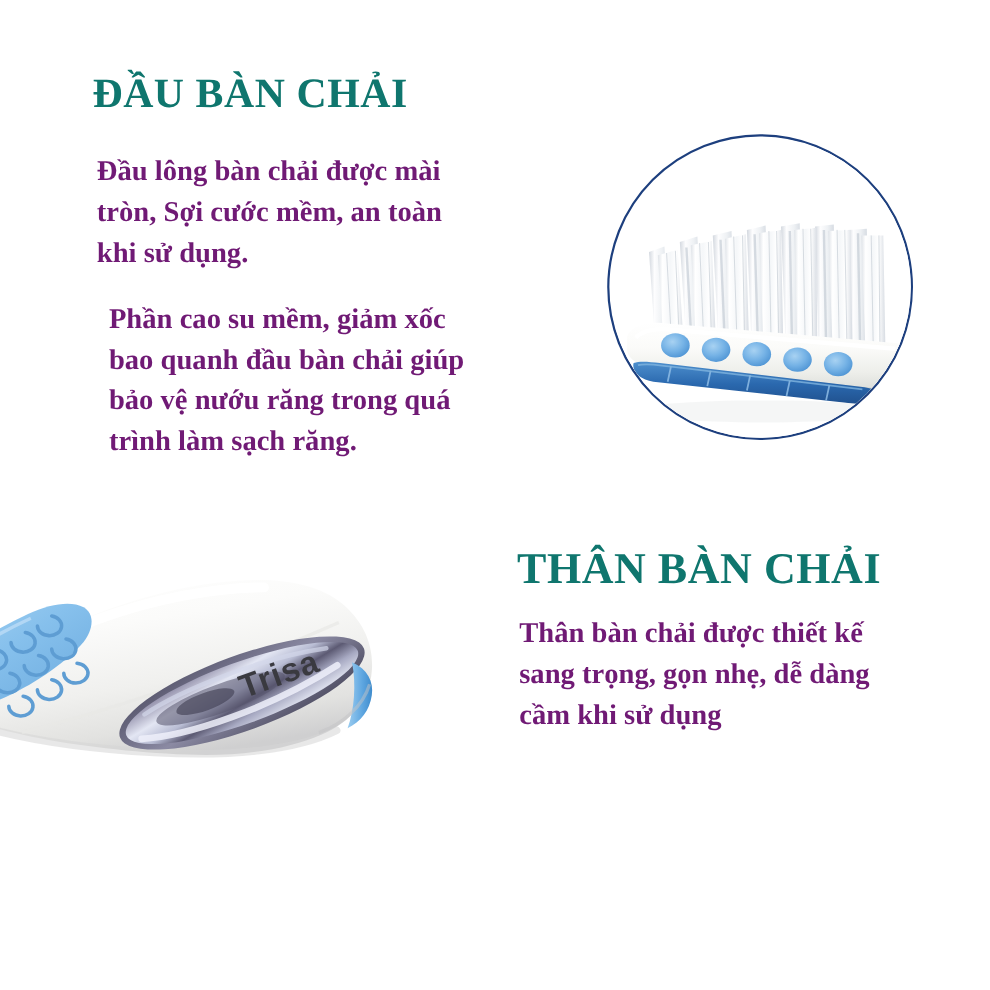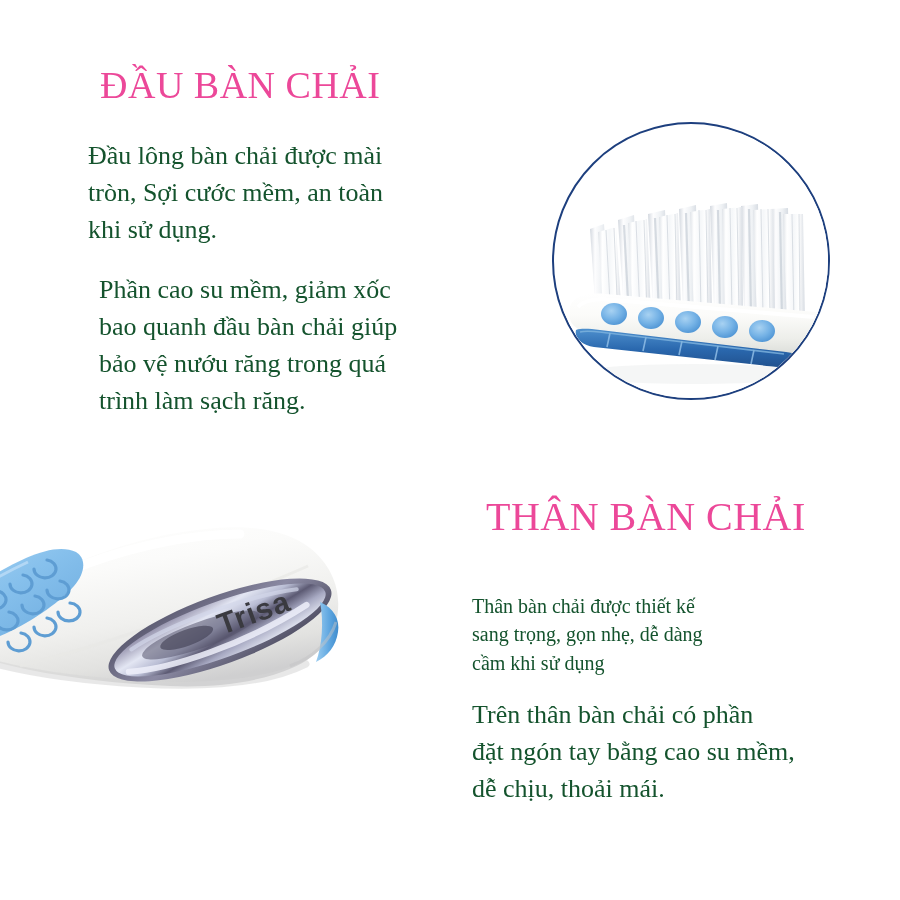--- a/index.html
+++ b/index.html
@@ -13,43 +13,42 @@
     width: 900px;
     height: 900px;
     background: #ffffff;
     overflow: hidden;
     font-family: "Liberation Serif", "DejaVu Serif", serif;
   }
 
   
   .section-title {
     position: absolute;
-    color: #ec4899;
+    color: #0f766e;
     font-family: "Liberation Serif", "DejaVu Serif", serif;
-    font-weight: 400;
+    font-weight: 700;
     letter-spacing: 0.5px;
     white-space: nowrap;
     line-height: 1.0;
-    margin-left: 16px;
   }
   .body-par {
     position: absolute;
-    color: #14532d;
+    color: #701a75;
     font-family: "Liberation Serif", "DejaVu Serif", serif;
-    font-weight: 400;
+    font-weight: 700;
     line-height: 1.42;
     white-space: pre-line;
   }
 
   #title-head   { left: 84px;  top: 66px;  font-size: 38px; }
   #par-head-1   { left: 88px;  top: 138px; font-size: 26px; width: 400px; }
   #par-head-2   { left: 88px;  top: 272px; font-size: 26px; width: 400px; margin-left: 11px; }
 
   #title-body   { left: 470px; top: 497px; font-size: 40px; }
-  #par-body-1   { left: 472px; top: 592px; font-size: 20px; width: 410px; }
+  #par-body-1   { left: 472px; top: 558px; font-size: 26px; width: 410px; }
   #par-body-2   { left: 472px; top: 697px; font-size: 26px; width: 415px; }
 
   
   #brush-head-photo {
     position: absolute;
     left: 552px;
     top: 122px;
     width: 278px;
     height: 278px;
     border-radius: 50%;
@@ -226,23 +225,20 @@
       </svg>
     </div>
   </div>
 
   <div class="section-title nosel" id="title-body">THÂN BÀN CHẢI</div>
 
   <div class="body-par nosel" id="par-body-1">Thân bàn chải được thiết kế
 sang trọng, gọn nhẹ, dễ dàng
 cầm khi sử dụng</div>
 
-  <div class="body-par nosel" id="par-body-2">Trên thân bàn chải có phần
-đặt ngón tay bằng cao su mềm,
-dễ chịu, thoải mái.</div>
 
   <div id="brush-handle-photo">
     <svg width="420" height="250" viewBox="0 0 420 250">
       <defs>
         <linearGradient id="handleG" x1="0.15" y1="0" x2="0.55" y2="1">
           <stop offset="0%" stop-color="#ffffff"></stop>
           <stop offset="30%" stop-color="#fbfbfa"></stop>
           <stop offset="62%" stop-color="#f0f0ee"></stop>
           <stop offset="84%" stop-color="#e2e2e0"></stop>
           <stop offset="100%" stop-color="#cfcfd0"></stop>

